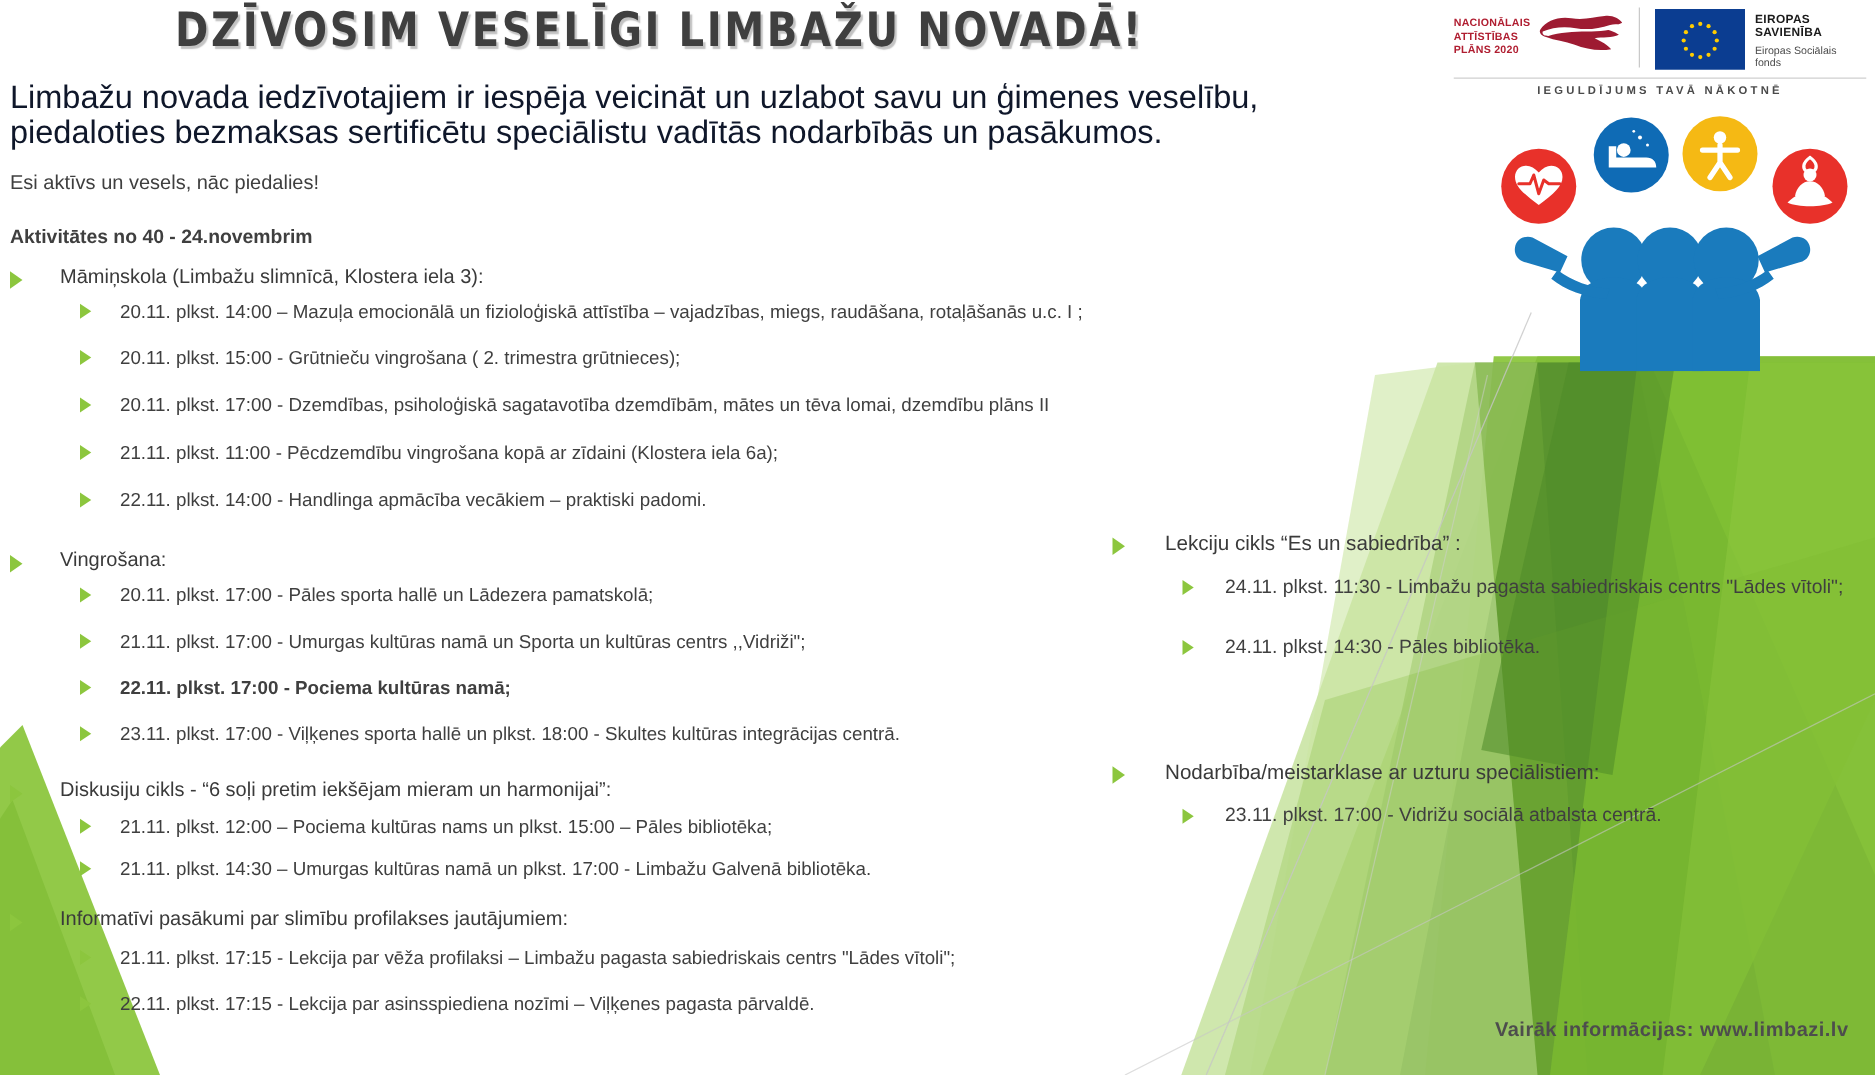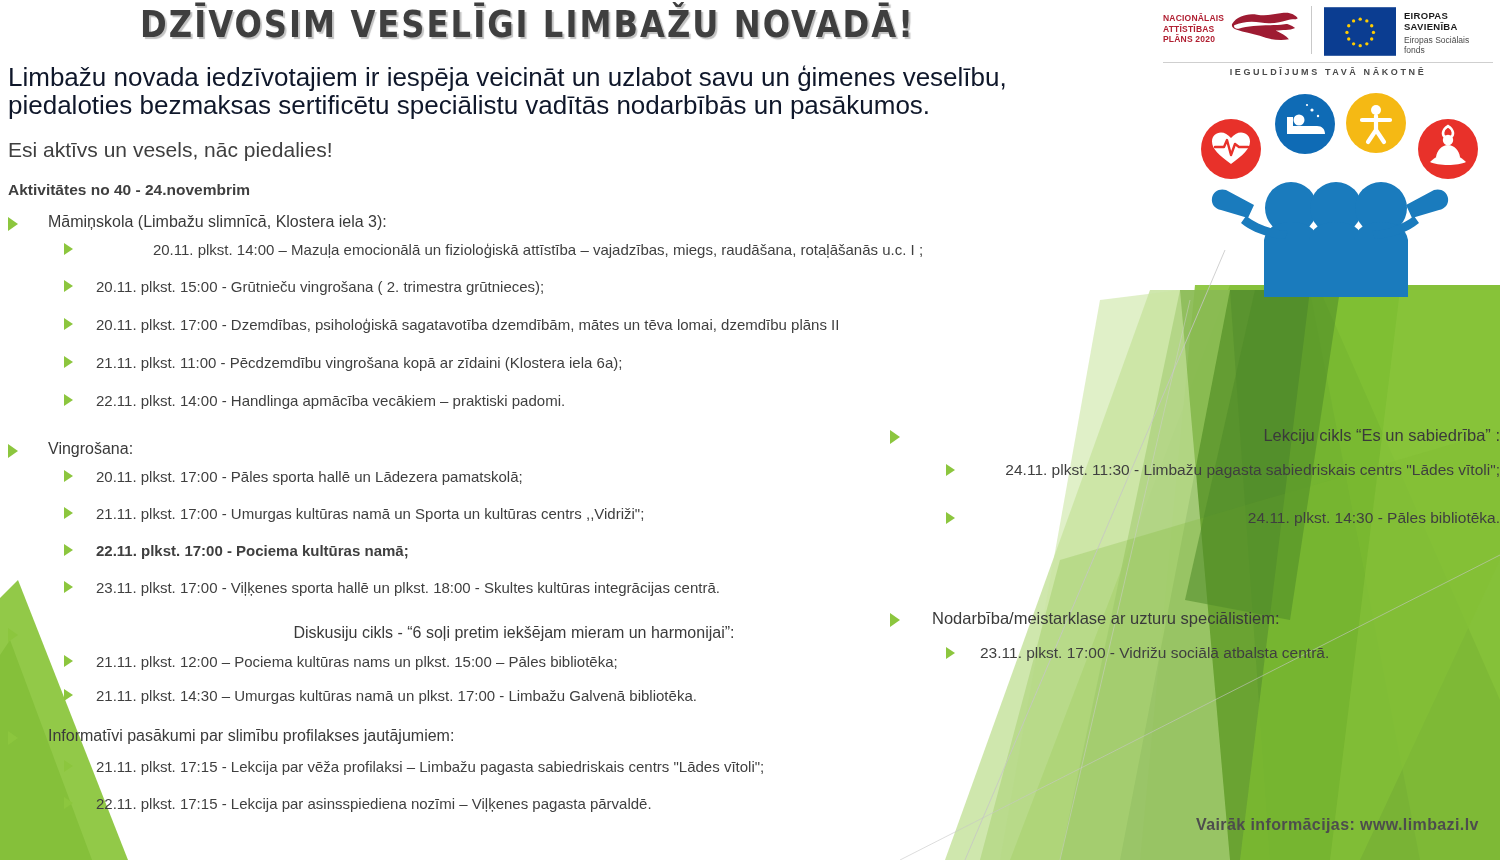--- a/index.html
+++ b/index.html
@@ -31,21 +31,21 @@
     transform:scaleX(.94);
     transform-origin:center;
     white-space:nowrap;
   }
   .intro{
     position:absolute;left:8px;top:63px;width:1010px;
     font-size:26px;line-height:28px;color:#0f172a;
   }
   .tagline{
     position:absolute;left:8px;top:138px;width:1000px;
-    font-size:21px;color:#3f3f3f;
+    font-size:16px;color:#3f3f3f;
   }
   .daterange{
     position:absolute;left:8px;top:181px;width:1000px;
     font-size:15.5px;font-weight:bold;color:#3f3f3f;
   }
 
   
   .col{position:absolute;}
   .row{position:relative;display:block;}
   .tri{
@@ -134,21 +134,21 @@
   <div class="tagline">Esi aktīvs un vesels, nāc piedalies!</div>
   <div class="daterange">Aktivitātes no 40 - 24.novembrim</div>
 
   <div class="col" id="left">
 
     <div class="grp" style="margin-bottom:12px;">
       <div class="row" style="height:26px;">
         <span class="tri lv1"></span>
         <span class="head">Māmiņskola (Limbažu slimnīcā, Klostera iela 3):</span>
       </div>
-      <div class="row" style="height:37px;text-align:center;">
+      <div class="row" style="height:37px;">
         <span class="tri lv2"></span>
         <span class="item">20.11. plkst. 14:00 – Mazuļa emocionālā un fizioloģiskā attīstība – vajadzības, miegs, raudāšana, rotaļāšanās u.c. I ;</span>
       </div>
       <div class="row" style="height:38px;">
         <span class="tri lv2"></span>
         <span class="item">20.11. plkst. 15:00 -  Grūtnieču vingrošana ( 2. trimestra grūtnieces);</span>
       </div>
       <div class="row" style="height:38px;">
         <span class="tri lv2"></span>
         <span class="item">20.11. plkst. 17:00 - Dzemdības, psiholoģiskā sagatavotība dzemdībām, mātes un tēva lomai, dzemdību plāns II</span>
@@ -180,21 +180,21 @@
         <span class="tri lv2"></span>
         <span class="item">22.11. plkst. 17:00 - Pociema kultūras namā;</span>
       </div>
       <div class="row" style="height:37px;">
         <span class="tri lv2"></span>
         <span class="item">23.11. plkst. 17:00 - Viļķenes sporta hallē       un       plkst. 18:00 - Skultes kultūras integrācijas centrā.</span>
       </div>
     </div>
 
     <div class="grp" style="margin-bottom:8px;">
-      <div class="row" style="height:27px;text-align:center;">
+      <div class="row" style="height:27px;">
         <span class="tri lv1"></span>
         <span class="head">Diskusiju cikls - “6 soļi pretim iekšējam mieram un harmonijai”:</span>
       </div>
       <div class="row" style="height:34px;">
         <span class="tri lv2"></span>
         <span class="item">21.11. plkst. 12:00 – Pociema kultūras nams   un       plkst. 15:00 – Pāles bibliotēka;</span>
       </div>
       <div class="row" style="height:34px;">
         <span class="tri lv2"></span>
         <span class="item">21.11. plkst. 14:30 – Umurgas kultūras namā   un       plkst. 17:00 - Limbažu Galvenā bibliotēka.</span>
@@ -212,21 +212,21 @@
       </div>
       <div class="row" style="height:37px;">
         <span class="tri lv2"></span>
         <span class="item">22.11. plkst. 17:15 - Lekcija par asinsspiediena nozīmi – Viļķenes pagasta pārvaldē.</span>
       </div>
     </div>
   </div>
 
   <div class="col" id="right">
 
-    <div class="grp" style="margin-bottom:72px;text-align:right;">
+    <div class="grp" style="margin-bottom:72px;">
       <div class="row" style="height:33px;">
         <span class="tri lv1"></span>
         <span class="head">Lekciju cikls “Es un sabiedrība” :</span>
       </div>
       <div class="row" style="height:48px;">
         <span class="tri lv2"></span>
         <span class="item" style="display:inline-block;width:505px;">24.11. plkst. 11:30 - Limbažu pagasta sabiedriskais centrs "Lādes vītoli";</span>
       </div>
       <div class="row" style="height:30px;">
         <span class="tri lv2"></span>

